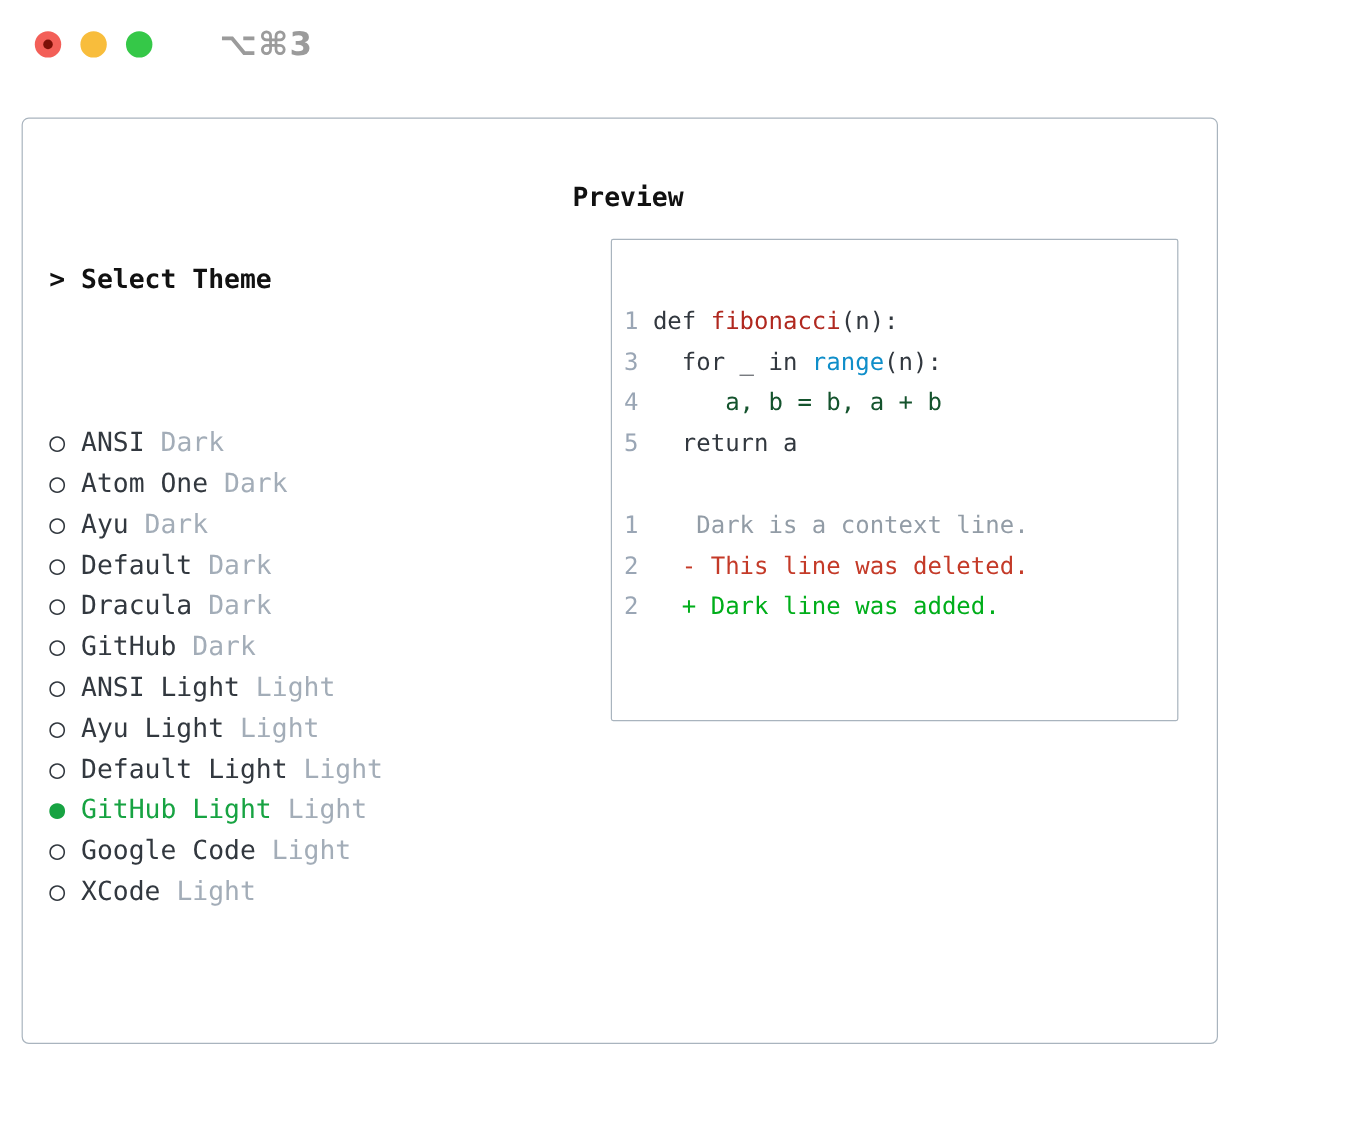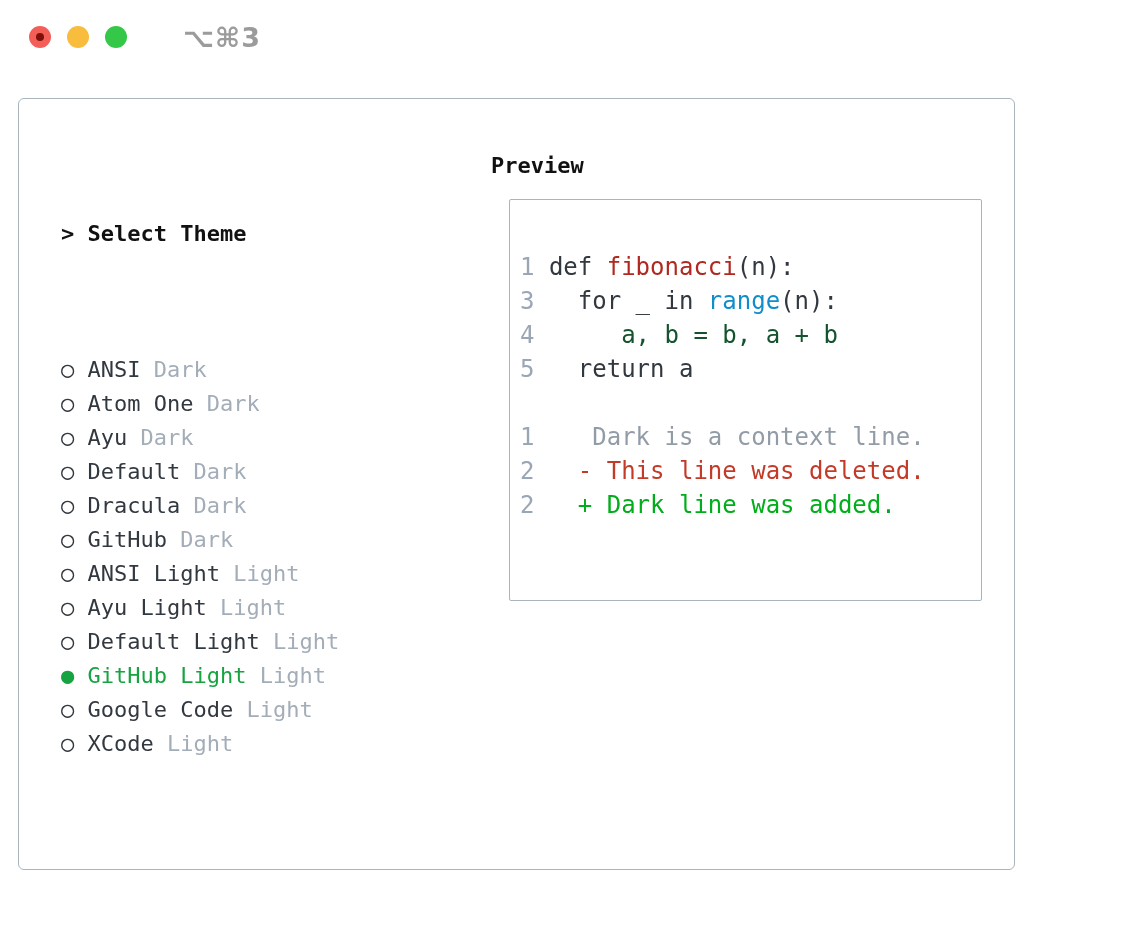--- a/index.html
+++ b/index.html
@@ -30,34 +30,34 @@
   .panel {
     position: absolute; left: 18px; top: 98px;
     width: 995px; height: 770px;
     border: 1.5px solid #a9b4be; border-radius: 6px;
     background: #ffffff;
   }
   .left-col {
     position: absolute; left: 22px; top: 50px; width: 440px;
     font-size: 22px; line-height: 34px; white-space: pre; color: #32383f;
   }
-  .row { height: 34px; white-space: pre; margin-left: 20px; }
+  .row { height: 34px; white-space: pre; }
   .row-header { font-weight: bold; color: #111111; }
   .preview-label {
-    position: absolute; left: 472px; top: 50px;
+    position: absolute; left: 458px; top: 50px;
     font-size: 22px; line-height: 34px; font-weight: bold; color: #111111;
   }
   .preview-box {
     position: absolute; left: 490px; top: 100px;
     width: 473px; height: 402px;
     border: 1.5px solid #a9b4be; border-radius: 2px;
     background: #ffffff;
     padding: 50px 0 0 10px;
     box-sizing: border-box;
-    font-size: 24px; line-height: 34px;
+    font-size: 20px; line-height: 34px;
   }
   .code-row { height: 34px; white-space: pre; }
 </style>
 </head>
 <body>
 
 <div class="window">
 
   <div class="titlebar">
     <span class="light light-close" style="background:#f35f58;">

